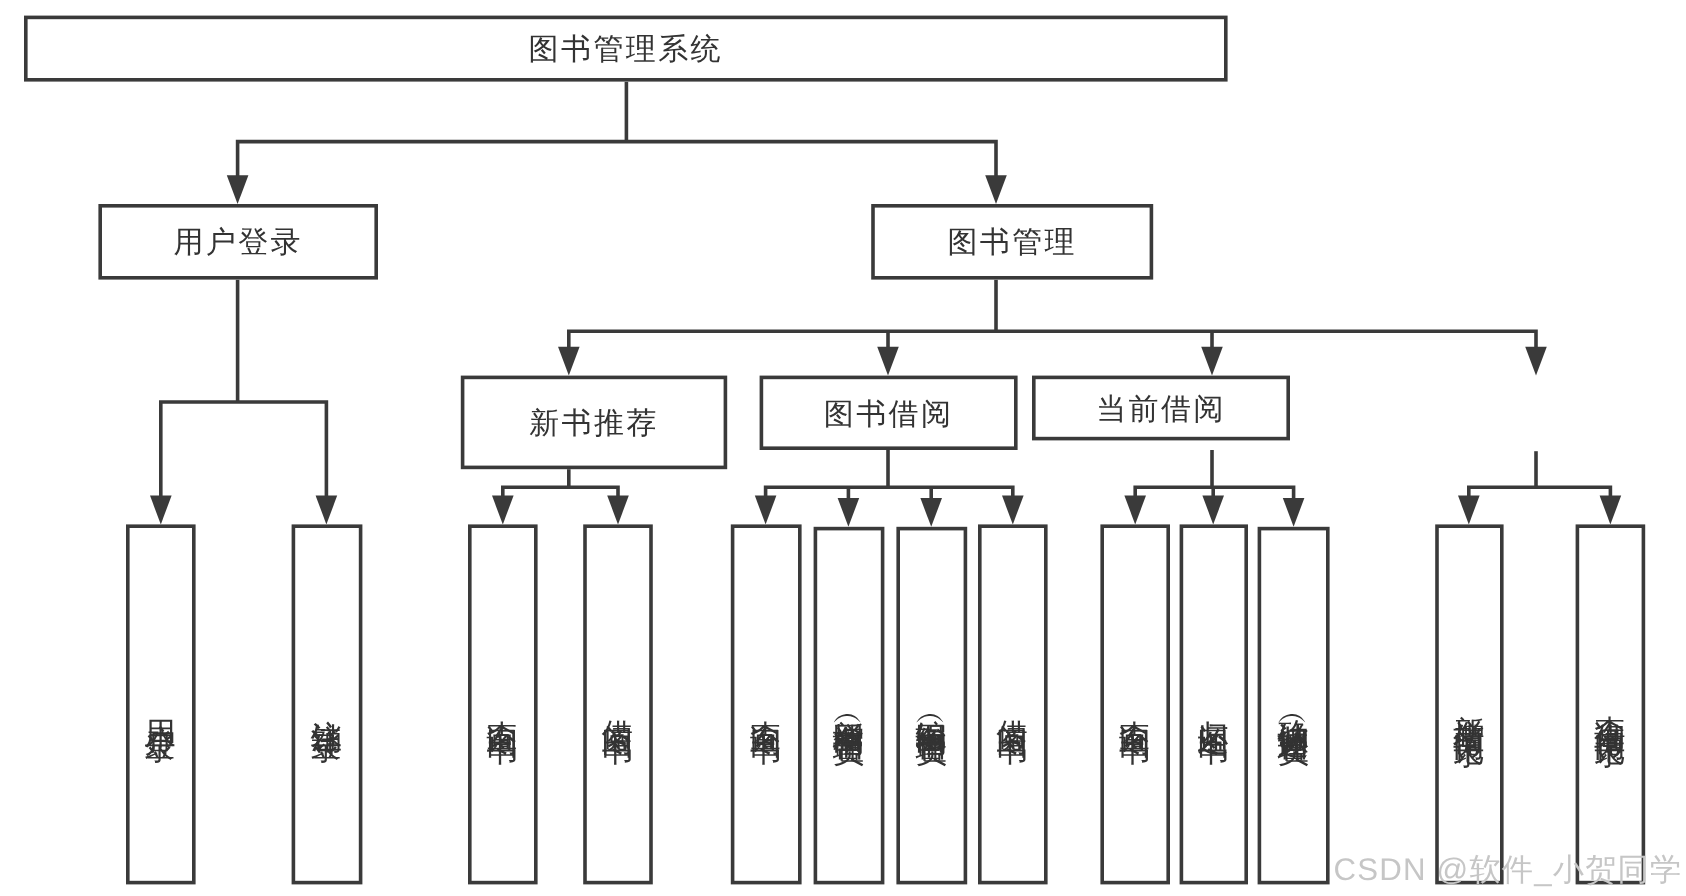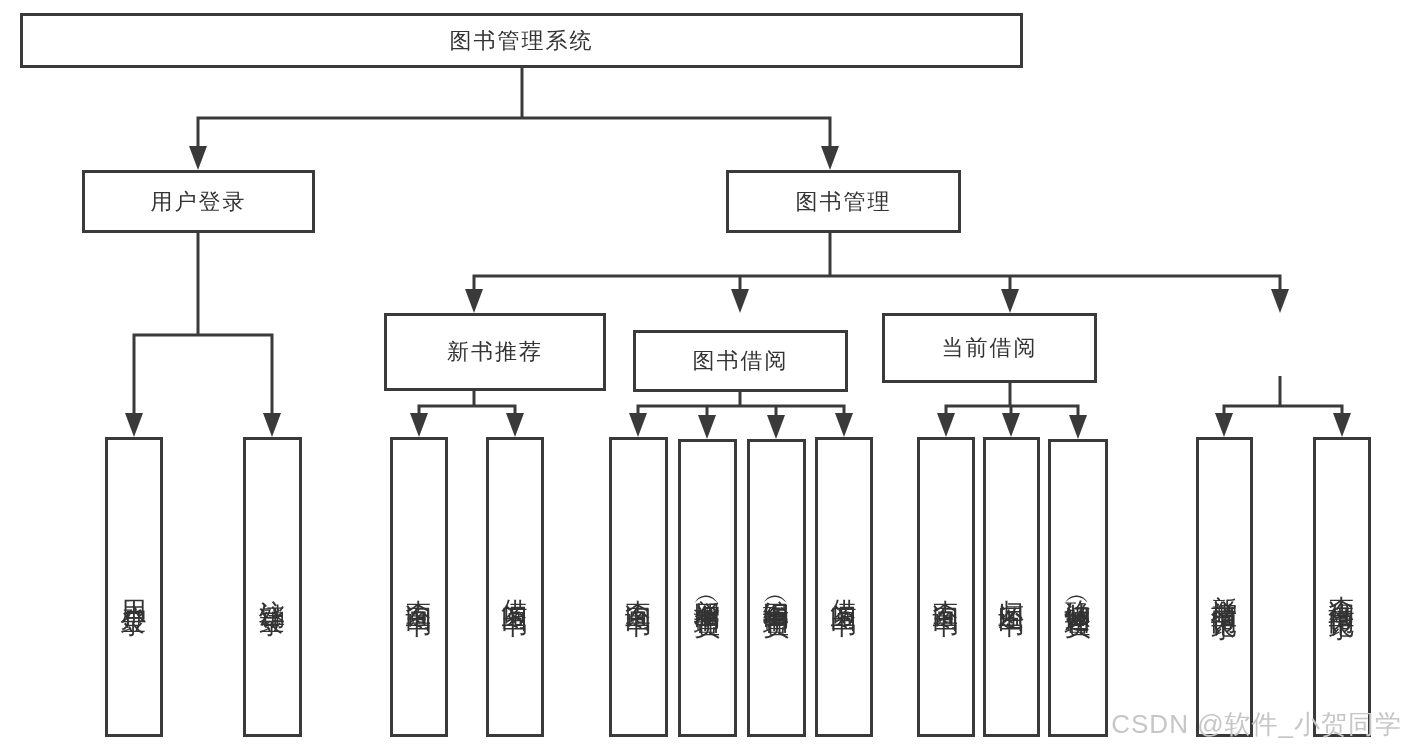--- a/index.html
+++ b/index.html
@@ -18,21 +18,21 @@
     pointer-events: none;
   }
   .node {
     position: absolute;
     box-sizing: border-box;
     background: #ffffff;
     border: 3px solid #3a3a3a;
     display: flex;
     align-items: center;
     justify-content: center;
-    font-size: 22px;
+    font-size: 25px;
     letter-spacing: 2px;
     color: #333333;
     white-space: nowrap;
     z-index: 2;
   }
   .leaf {
     position: absolute;
     box-sizing: border-box;
     background: #ffffff;
     border: 3px solid #3a3a3a;
@@ -58,22 +58,22 @@
     color: #c6c6c6;
     letter-spacing: 1px;
     z-index: 5;
     white-space: nowrap;
   }
   
   #n-root           { left: 20px;   top: 13px;  width: 1003px; height: 55px; }
   #n-user-login     { left: 82px;   top: 170px; width: 233px;  height: 63px; }
   #n-book-mgmt      { left: 712px;  top: 170px; width: 235px;  height: 63px; margin-left: 14px; }
   #n-new-book-rec   { left: 384px;  top: 313px; width: 222px;  height: 78px; }
-  #n-book-borrow    { left: 633px;  top: 330px; width: 215px;  height: 62px; }
-  #n-current-borrow { left: 882px;  top: 313px; width: 215px;  height: 70px; }
+  #n-book-borrow    { left: 633px;  top: 313px; width: 215px;  height: 62px; }
+  #n-current-borrow { left: 860px;  top: 313px; width: 215px;  height: 54px; }
   #n-borrow-record  { left: 1173px; top: 313px; width: 214px;  height: 63px; }
   #l-user-login     { left: 105px;  width: 58px; }
   #l-logout         { left: 243px;  width: 59px; }
   #l-rec-query      { left: 390px;  width: 58px; }
   #l-rec-borrow     { left: 486px;  width: 58px; }
   #l-bor-query      { left: 609px;  width: 59px; }
   #l-bor-add        { left: 678px;  width: 59px; }
   #l-bor-edit       { left: 747px;  width: 59px; }
   #l-bor-borrow     { left: 815px;  width: 58px; }
   #l-cur-query      { left: 917px;  width: 58px; }

